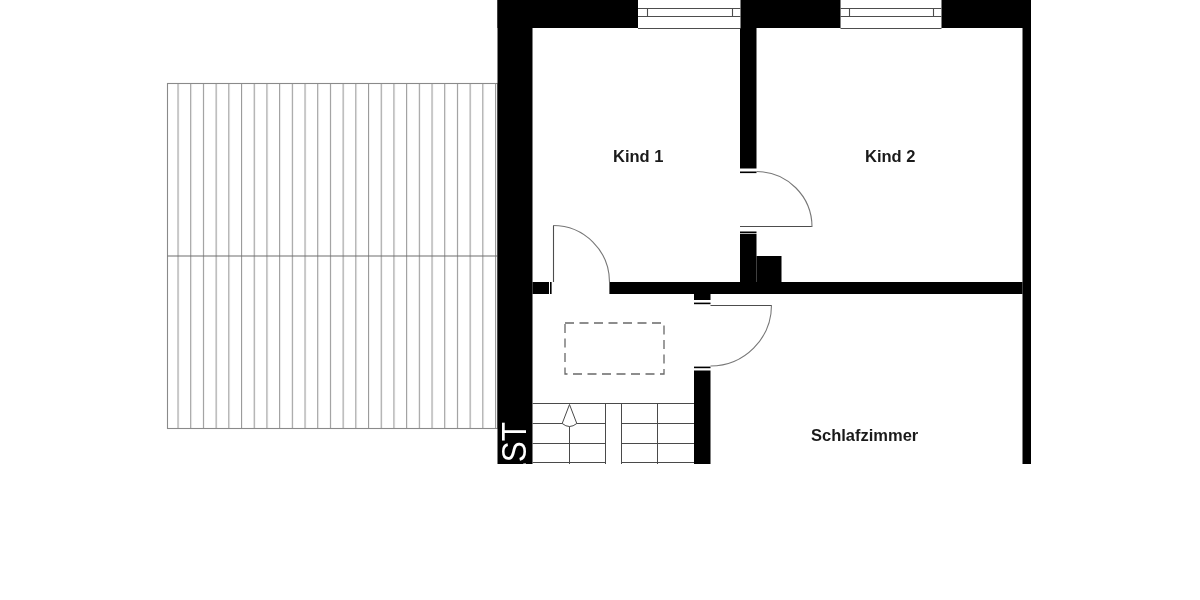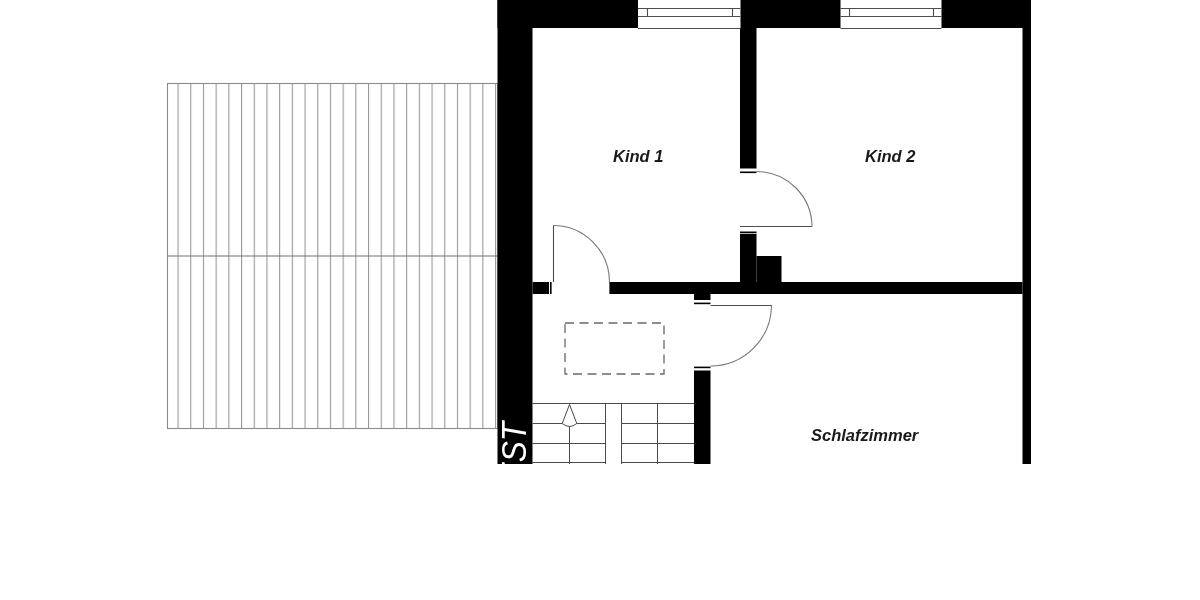--- a/index.html
+++ b/index.html
@@ -1,17 +1,17 @@
 <!DOCTYPE html>
 <html><head>
 <meta charset="utf-8">
 <style>
   html,body{margin:0;padding:0;background:#fff;}
   #canvas{position:relative;width:1200px;height:464px;background:#b91c1c;overflow:hidden;
-    font-family:"Liberation Sans", sans-serif;font-style:italic;}
+    font-family:"Liberation Sans", sans-serif;}
 </style>
 </head>
 <body>
 <div id="canvas">
 <svg width="1200" height="600" viewBox="0 0 1200 600">
 <defs>
 <pattern id="hatch" x="164.8" y="0" width="12.7" height="10" patternUnits="userSpaceOnUse">
 <rect width="12.7" height="10" fill="#ffffff"></rect>
 <rect x="0" width="1.1" height="10" fill="#9a9a9a"></rect>
 </pattern>

